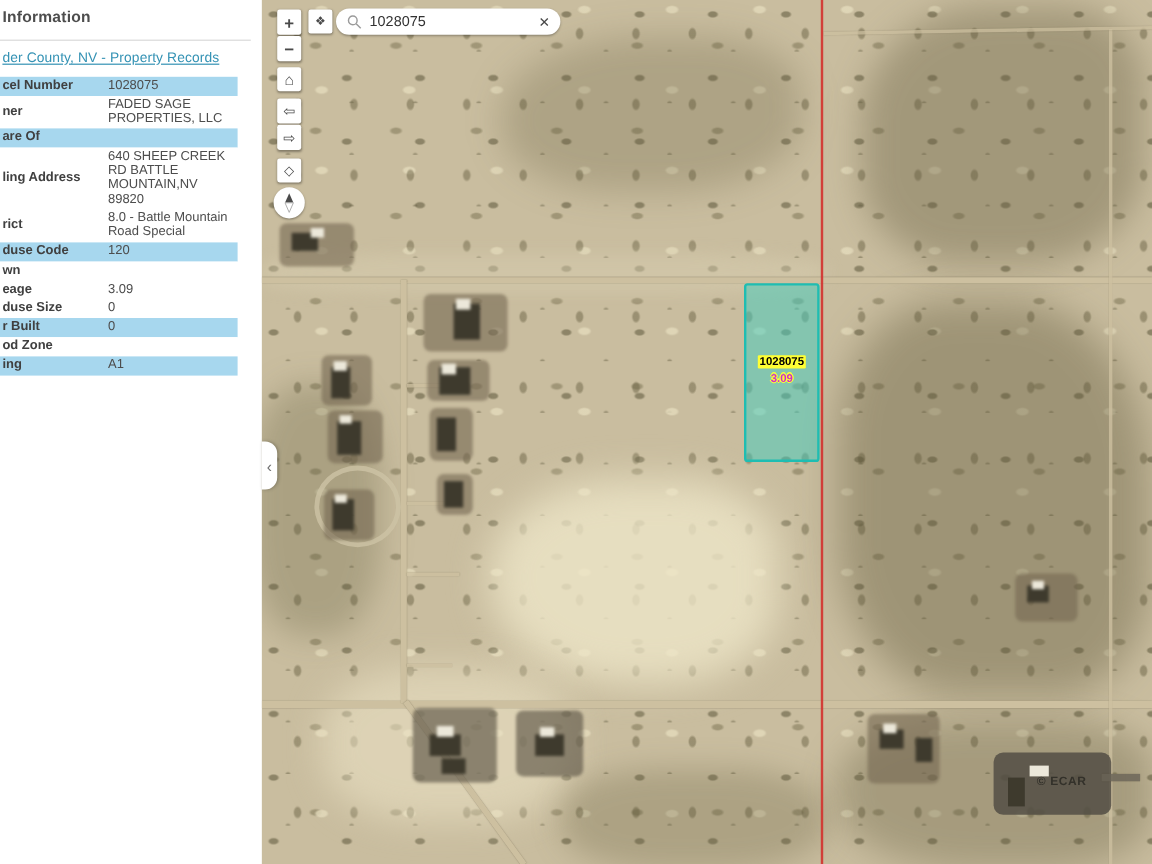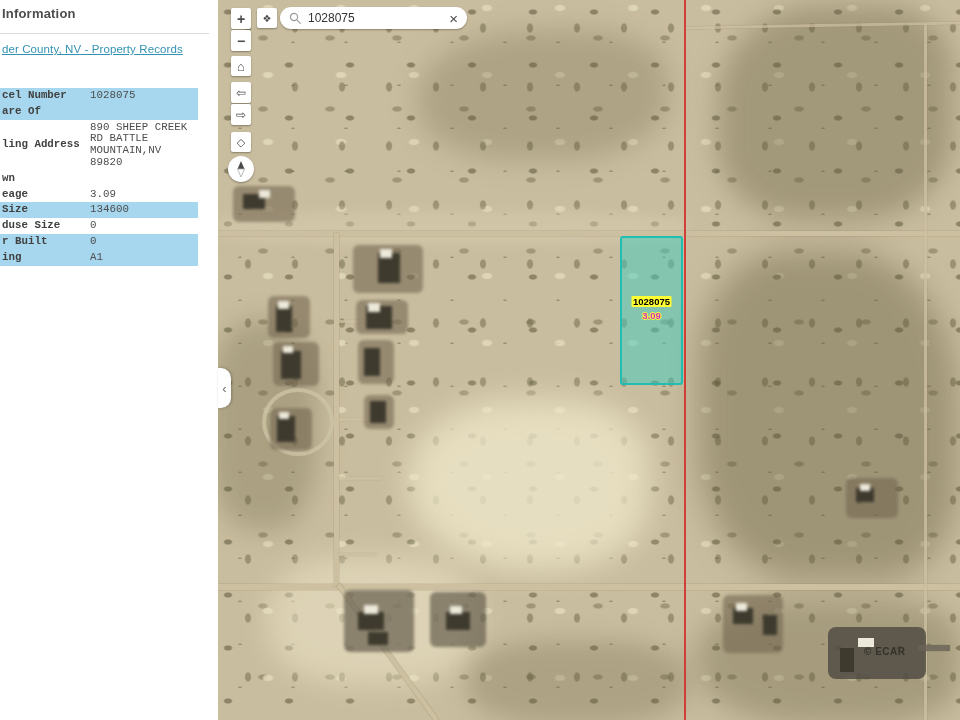--- a/index.html
+++ b/index.html
@@ -5,21 +5,21 @@
   * { margin:0; padding:0; box-sizing:border-box; }
   html,body { width:960px; height:720px; }
   body { font-family:"Liberation Sans", sans-serif; }
   .app { position:relative; width:960px; height:720px; overflow:hidden; background:#fff; }
 
   
   .sidebar { position:absolute; left:0; top:0; width:218px; height:720px; background:#fff; z-index:30; }
   .sb-title { position:absolute; left:2px; top:6px; font-size:13px; font-weight:bold; color:#4d4d4d; letter-spacing:.2px; }
   .sb-divider { position:absolute; left:0; top:33px; width:209px; height:1px; background:#d9d9d9; }
   .sb-link { position:absolute; left:2px; top:43px; width:205px; font-size:11.5px; color:#3492b4; text-decoration:underline; letter-spacing:.1px; }
-  .ptable { position:absolute; left:0; top:88px; width:198px;font-family:Liberation Mono, monospace; }
+  .ptable { position:absolute; left:0; top:64px; width:198px; }
   .prow { display:flex; align-items:center; width:198px; padding:2px 0; min-height:15px; background:#fff; }
   .prow.hl { background:#a7d7ee; }
   .plabel { width:90px; padding-left:2px; font-size:10.8px; line-height:11.8px; font-weight:bold; color:#404040; flex:none; }
   .pvalue { width:106px; font-size:10.8px; line-height:11.8px; color:#4d4d4d; }
   .collapse-tab { position:absolute; left:218px; top:368px; width:13px; height:40px; background:#fff;
     border-radius:0 10px 10px 0; box-shadow:1px 0 3px rgba(0,0,0,.25); z-index:40;
     display:flex; align-items:center; justify-content:center; color:#6e6e6e; font-size:13px; cursor:pointer; }
 
   
   .map { position:absolute; left:218px; top:0; width:742px; height:720px; overflow:hidden; background-color:#c9bd9f;
@@ -200,60 +200,72 @@
   <div class="sidebar">
     <div class="sb-title">Information</div>
     <div class="sb-divider"></div>
     <a class="sb-link" href="#">der County, NV - Property Records</a>
     <div class="ptable">
   <div class="prow hl">
     <div class="plabel">cel Number</div>
     <div class="pvalue">1028075</div>
   </div>
 
+  <div class="prow">
+    <div class="plabel">ner</div>
+    <div class="pvalue">FADED SAGE PROPERTIES, LLC</div>
+  </div>
 
   <div class="prow hl">
     <div class="plabel">are Of</div>
     <div class="pvalue"></div>
   </div>
 
   <div class="prow">
     <div class="plabel">ling Address</div>
-    <div class="pvalue">890 SHEEP CREEK RD BATTLE MOUNTAIN,NV 89820</div>
-  </div>
-
-
-
+    <div class="pvalue">640 SHEEP CREEK RD BATTLE MOUNTAIN,NV 89820</div>
+  </div>
+
+
+  <div class="prow">
+    <div class="plabel">rict</div>
+    <div class="pvalue">8.0 - Battle Mountain Road Special</div>
+  </div>
+
+  <div class="prow hl">
+    <div class="plabel">duse Code</div>
+    <div class="pvalue">120</div>
+  </div>
 
   <div class="prow">
     <div class="plabel">wn</div>
     <div class="pvalue"></div>
   </div>
 
 
   <div class="prow">
     <div class="plabel">eage</div>
     <div class="pvalue">3.09</div>
   </div>
 
-  <div class="prow hl">
-    <div class="plabel">Size</div>
-    <div class="pvalue">134600</div>
-  </div>
 
   <div class="prow">
     <div class="plabel">duse Size</div>
     <div class="pvalue">0</div>
   </div>
 
   <div class="prow hl">
     <div class="plabel">r Built</div>
     <div class="pvalue">0</div>
   </div>
 
+  <div class="prow">
+    <div class="plabel">od Zone</div>
+    <div class="pvalue"></div>
+  </div>
 
   <div class="prow hl">
     <div class="plabel">ing</div>
     <div class="pvalue">A1</div>
   </div>
 </div>
   </div>
   <div class="collapse-tab">
     <span>‹</span>
   </div>

